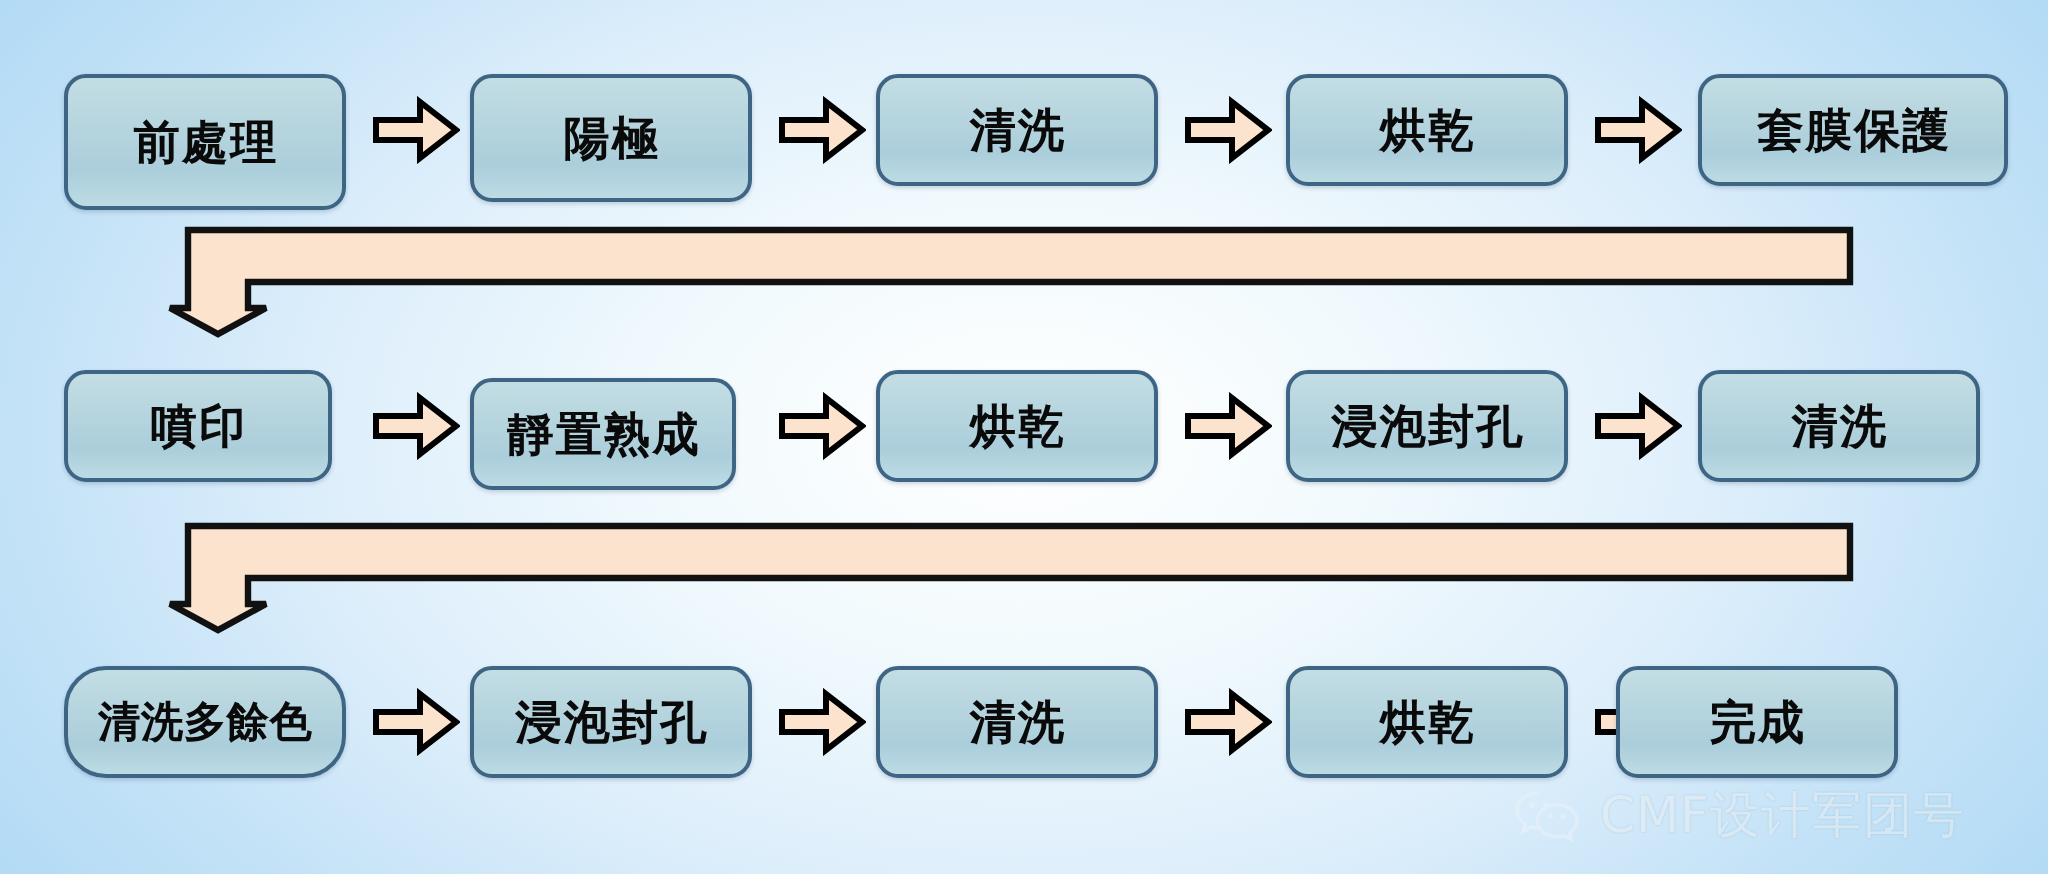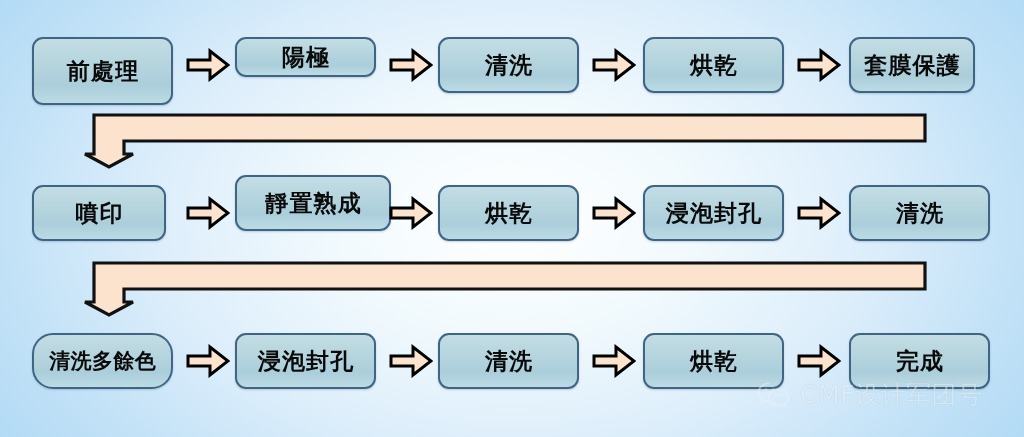--- a/index.html
+++ b/index.html
@@ -65,21 +65,21 @@
   
   .connector {
     position: absolute;
   }
   .connector svg { display: block; width: 100%; height: 100%; }
 
   
   #watermark {
     position: absolute;
     left: 757px;
-    top: 378px;
+    top: 391px;
     display: flex;
     align-items: center;
     gap: 9px;
     opacity: 0.5;
   }
   #watermark .wm-text {
     font-family: "DejaVu Sans", "Liberation Sans", sans-serif;
     font-size: 25px;
     color: #e9eef2;
     letter-spacing: 0.02em;
@@ -96,21 +96,21 @@
   <div class="node four" style="left:32px; top:37px; width:141px; height:68px;">
     <span class="label">前處理</span>
   </div>
 
   <div class="arrow" style="left:186px; top:48px;">
     <svg viewBox="0 0 44 34" preserveAspectRatio="none">
       <path d="M2,12 L24,12 L24,3 L42,17 L24,31 L24,22 L2,22 Z" fill="#fce3cd" stroke="#000000" stroke-width="3" stroke-linejoin="miter"></path>
     </svg>
   </div>
 
-  <div class="node four" style="left:235px; top:37px; width:141px; height:40px;">
+  <div class="node four" style="left:235px; top:37px; width:141px; height:64px;">
     <span class="label">陽極</span>
   </div>
 
   <div class="arrow" style="left:389px; top:48px;">
     <svg viewBox="0 0 44 34" preserveAspectRatio="none">
       <path d="M2,12 L24,12 L24,3 L42,17 L24,31 L24,22 L2,22 Z" fill="#fce3cd" stroke="#000000" stroke-width="3" stroke-linejoin="miter"></path>
     </svg>
   </div>
 
   <div class="node four" style="left:438px; top:37px; width:141px; height:56px;">
@@ -126,21 +126,21 @@
   <div class="node four" style="left:643px; top:37px; width:141px; height:56px;">
     <span class="label">烘乾</span>
   </div>
 
   <div class="arrow" style="left:797px; top:48px;">
     <svg viewBox="0 0 44 34" preserveAspectRatio="none">
       <path d="M2,12 L24,12 L24,3 L42,17 L24,31 L24,22 L2,22 Z" fill="#fce3cd" stroke="#000000" stroke-width="3" stroke-linejoin="miter"></path>
     </svg>
   </div>
 
-  <div class="node four" style="left:849px; top:37px; width:126px; height:56px;">
+  <div class="node four" style="left:849px; top:37px; width:155px; height:56px;">
     <span class="label">套膜保護</span>
   </div>
 
   <div class="connector" style="left:80px; top:110px; width:880px; height:60px;">
     <svg viewBox="0 0 880 60" preserveAspectRatio="none">
       <path d="M845,4 L845,32 L48,32 L48,22 L30,22 L30,4
                L14,4 L14,32 L3,32 L24,56 L45,32 L34,32 L34,4 Z" fill="none" stroke="none"></path>
       <path d="M845,5
                L845,31
                L44,31
@@ -157,21 +157,21 @@
   <div class="node four" style="left:32px; top:185px; width:134px; height:56px;">
     <span class="label">噴印</span>
   </div>
 
   <div class="arrow" style="left:186px; top:196px;">
     <svg viewBox="0 0 44 34" preserveAspectRatio="none">
       <path d="M2,12 L24,12 L24,3 L42,17 L24,31 L24,22 L2,22 Z" fill="#fce3cd" stroke="#000000" stroke-width="3" stroke-linejoin="miter"></path>
     </svg>
   </div>
 
-  <div class="node four" style="left:235px; top:175px; width:156px; height:56px;text-align:right;">
+  <div class="node four" style="left:235px; top:189px; width:133px; height:56px;text-align:right;">
     <span class="label">靜置熟成</span>
   </div>
 
   <div class="arrow" style="left:389px; top:196px;">
     <svg viewBox="0 0 44 34" preserveAspectRatio="none">
       <path d="M2,12 L24,12 L24,3 L42,17 L24,31 L24,22 L2,22 Z" fill="#fce3cd" stroke="#000000" stroke-width="3" stroke-linejoin="miter"></path>
     </svg>
   </div>
 
   <div class="node four" style="left:438px; top:185px; width:141px; height:56px;">
@@ -246,21 +246,21 @@
   <div class="node four" style="left:643px; top:333px; width:141px; height:56px;">
     <span class="label">烘乾</span>
   </div>
 
   <div class="arrow" style="left:797px; top:344px;">
     <svg viewBox="0 0 44 34" preserveAspectRatio="none">
       <path d="M2,12 L24,12 L24,3 L42,17 L24,31 L24,22 L2,22 Z" fill="#fce3cd" stroke="#000000" stroke-width="3" stroke-linejoin="miter"></path>
     </svg>
   </div>
 
-  <div class="node four" style="left:849px; top:333px; width:141px; height:56px;">
+  <div class="node four" style="left:808px; top:333px; width:141px; height:56px;">
     <span class="label">完成</span>
   </div>
 
   <div id="watermark">
     <span class="wm-logo">
       <svg width="34" height="28" viewBox="0 0 34 28">
         <g fill="none" stroke="#eef3f7" stroke-width="1.6">
           <path d="M12.5,2.2 C6.4,2.2 1.6,6.2 1.6,11.1 C1.6,13.9 3.2,16.4 5.7,18.0
                    L4.6,21.6 L8.6,19.5 C9.8,19.8 11.1,20.0 12.5,20.0
                    C12.9,20.0 13.3,20.0 13.7,19.9"></path>

